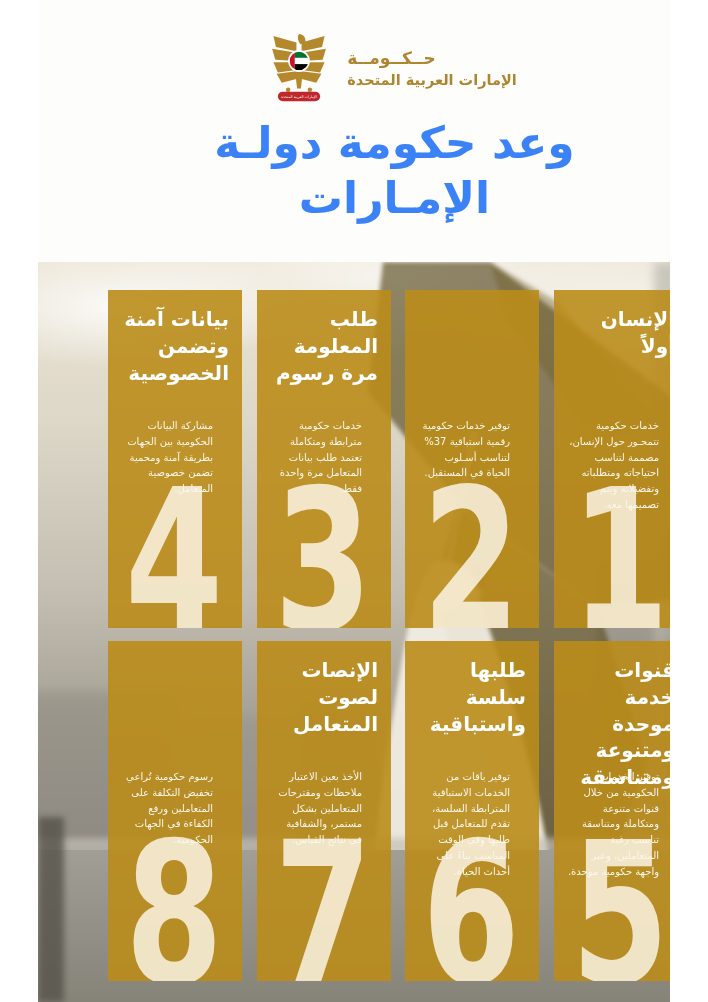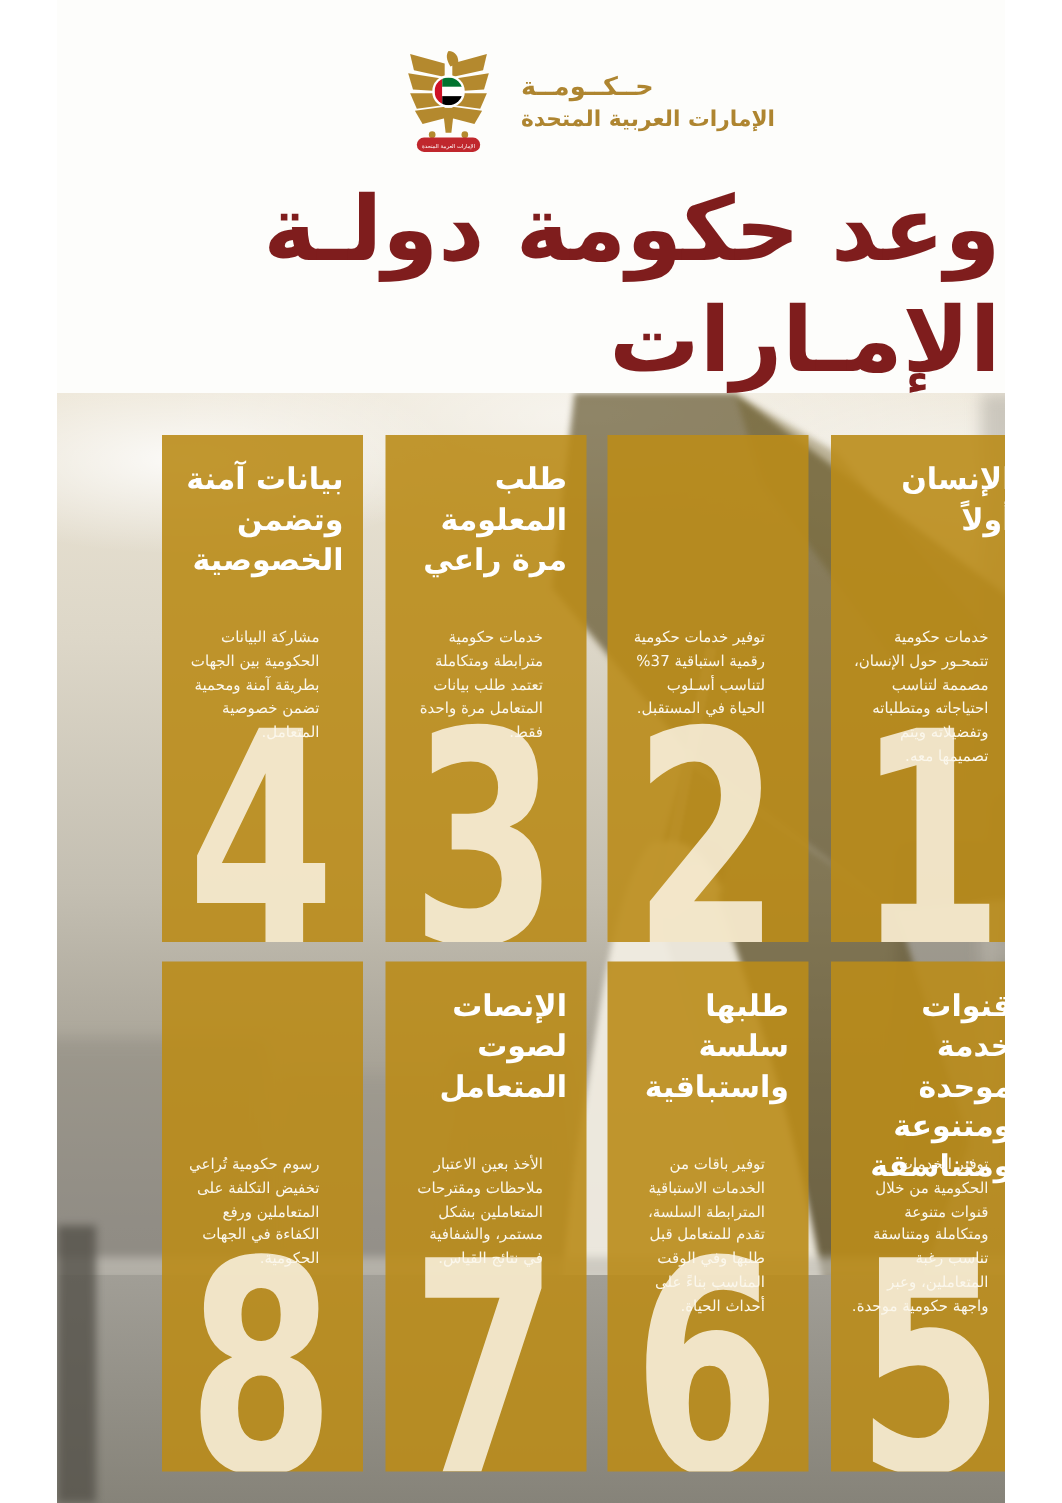--- a/index.html
+++ b/index.html
@@ -6,22 +6,22 @@
   .poster{position:relative;width:632px;height:1002px;margin:0 auto;overflow:hidden;
           background:#fdfdfb;font-family:"DejaVu Sans",sans-serif;text-decoration:underline;}
   
   .header{position:absolute;top:0;left:0;width:708px;height:262px;background:#fdfdfb;z-index:3;}
   .gov-logo{position:absolute;top:30px;left:0;width:708px;display:flex;justify-content:center;
             align-items:center;gap:16px;direction:ltr;}
   .emblem{width:64px;height:76px;flex:0 0 auto;}
   .logo-text{direction:rtl;text-align:left;color:#ae8530;}
   .logo-line1{font-size:17px;font-weight:700;letter-spacing:1px;}
   .logo-line2{font-size:14.5px;font-weight:700;margin-top:4px;}
-  .main-title{position:absolute;top:116px;left:84px;width:545px;direction:rtl;text-align:right;
-              color:#7f1d1d;font-weight:700;font-size:60px;line-height:1.24;}
+  .main-title{position:absolute;top:116px;left:84px;width:545px;direction:rtl;text-align:center;
+              color:#3b82f6;font-weight:700;font-size:44px;line-height:1.24;}
   
   .photo{position:absolute;top:262px;left:0;width:708px;height:740px;overflow:hidden;z-index:1;
          background:linear-gradient(180deg,#ece5d5 0%,#ddd7c8 22%,#c3beb1 45%,#a5a094 62%,#94908a 75%,#8b8881 88%,#85827b 100%);}
   .photo .clouds{position:absolute;inset:0;
     background:radial-gradient(ellipse 260px 90px at 12% 6%,rgba(255,255,255,.85),transparent 70%),
                radial-gradient(ellipse 300px 110px at 88% 8%,rgba(255,255,255,.7),transparent 70%),
                radial-gradient(ellipse 400px 120px at 50% 2%,rgba(255,255,255,.6),transparent 70%);}
   .bldg{position:absolute;filter:blur(5px);}
   .flag{position:absolute;inset:0;filter:blur(2px);}
   .flag-a{position:absolute;inset:0;background:#4f4115;opacity:.62;
@@ -141,21 +141,21 @@
     <div class="card-desc">خدمات حكومية تتمحـور حول الإنسان، مصممة لتناسب احتياجاته ومتطلباته وتفضيلاته ويتم تصميمها معه.</div>
   </div>
   <div class="card r1 c2">
     <div class="card-num">2</div>
     <div class="card-desc">توفير خدمات حكومية رقمية استباقية 37% لتناسب أسـلوب الحياة في المستقبل.</div>
   </div>
   <div class="card r1 c3">
     <div class="card-num">3</div>
     <div class="card-title">طلب
 المعلومة
-مرة راعي</div>
+مرة رسوم</div>
     <div class="card-desc">خدمات حكومية مترابطة ومتكاملة تعتمد طلب بيانات المتعامل مرة واحدة فقط.</div>
   </div>
   <div class="card r1 c4">
     <div class="card-num">4</div>
     <div class="card-title">بيانات آمنة
 وتضمن
 الخصوصية</div>
     <div class="card-desc">مشاركة البيانات الحكومية بين الجهات بطريقة آمنة ومحمية تضمن خصوصية المتعامل.</div>
   </div>
   <div class="card r2 c1">

